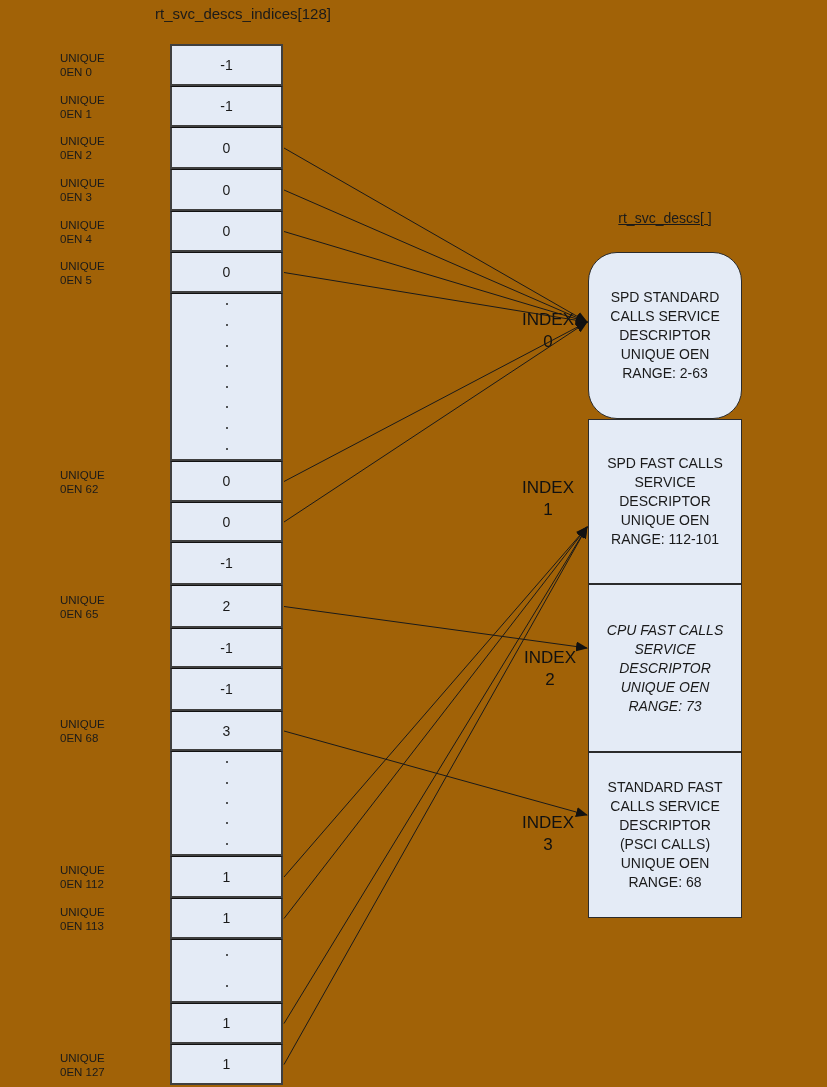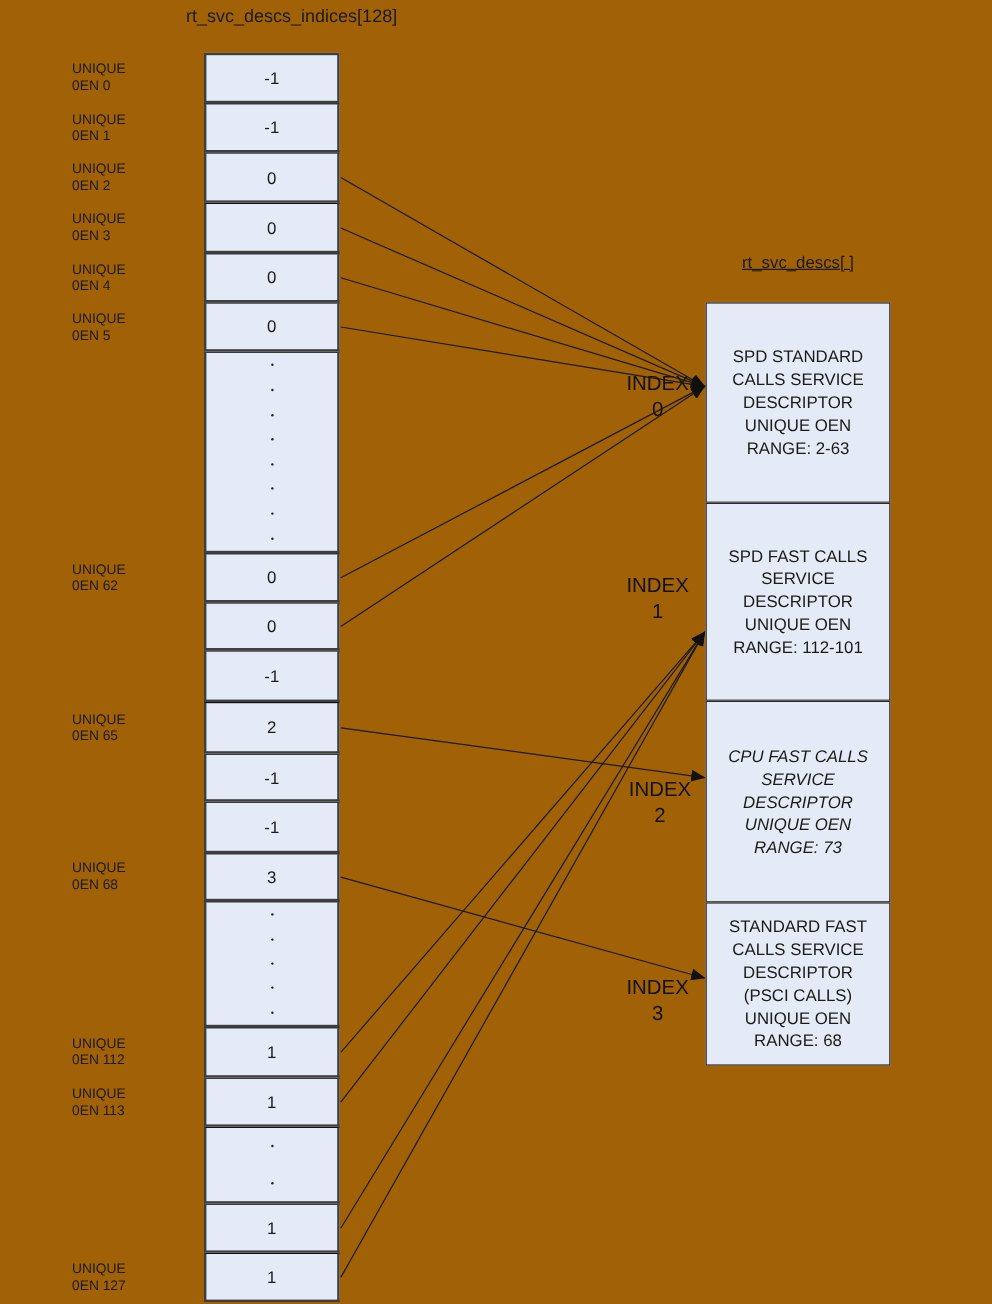--- a/index.html
+++ b/index.html
@@ -135,21 +135,21 @@
       <div class="oen-label" style="top: 717px;">UNIQUE
 0EN 68</div>
       <div class="oen-label" style="top: 863px;">UNIQUE
 0EN 112</div>
       <div class="oen-label" style="top: 904.5px;">UNIQUE
 0EN 113</div>
       <div class="oen-label" style="top: 1050.5px;">UNIQUE
 0EN 127</div>
     </div>
   <div id="boxes-layer">
-      <div class="desc-box" style="top: 252px; height: 167px;">
+      <div class="desc-box" style="top: 252px; height: 167px; border-radius: 29px;">
         <div>
           <div>SPD STANDARD</div>
           <div>CALLS SERVICE</div>
           <div>DESCRIPTOR</div>
           <div>UNIQUE OEN</div>
           <div>RANGE: 2-63</div>
         </div>
       </div>
       <div class="desc-box" style="top: 419px; height: 165px;">
         <div>
@@ -162,21 +162,21 @@
       </div>
       <div class="desc-box" style="top: 584px; height: 168px; font-style: italic;">
         <div>
           <div>CPU FAST CALLS</div>
           <div>SERVICE</div>
           <div>DESCRIPTOR</div>
           <div>UNIQUE OEN</div>
           <div>RANGE: 73</div>
         </div>
       </div>
-      <div class="desc-box" style="top: 752px; height: 136px;">
+      <div class="desc-box" style="top: 752px; height: 166px;">
         <div>
           <div>STANDARD FAST</div>
           <div>CALLS SERVICE</div>
           <div>DESCRIPTOR</div>
           <div>(PSCI CALLS)</div>
           <div>UNIQUE OEN</div>
           <div>RANGE: 68</div>
         </div>
       </div>
     </div>

